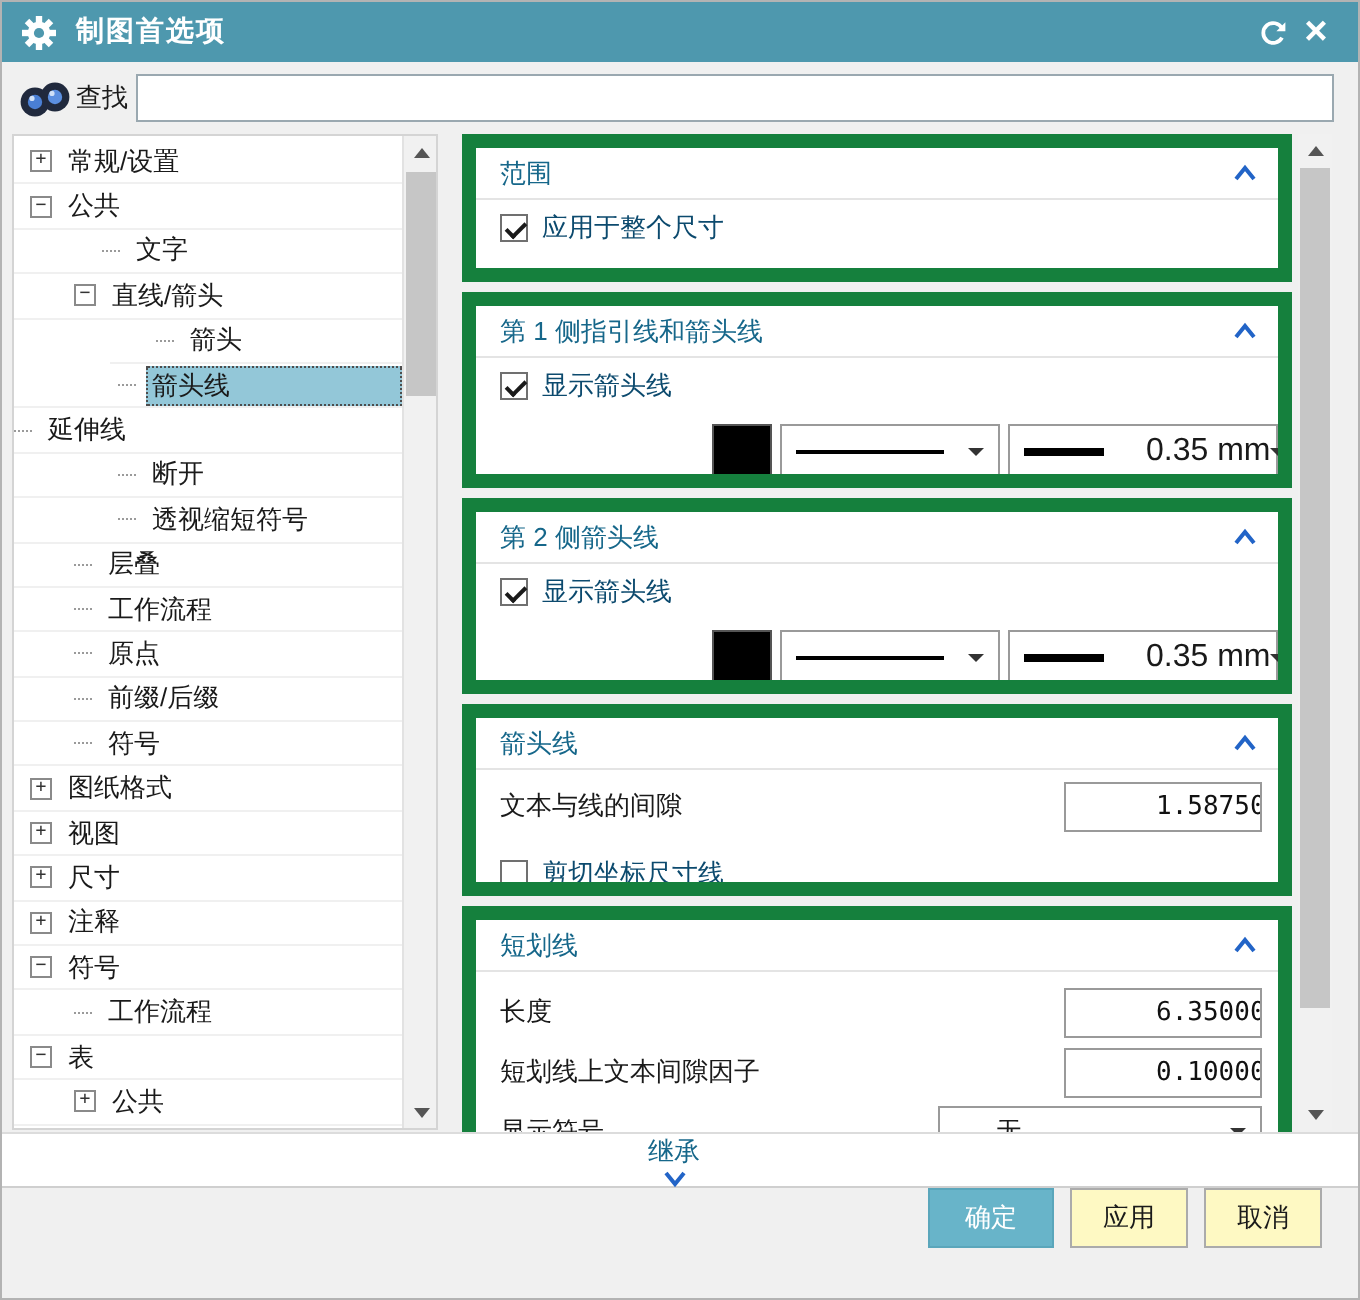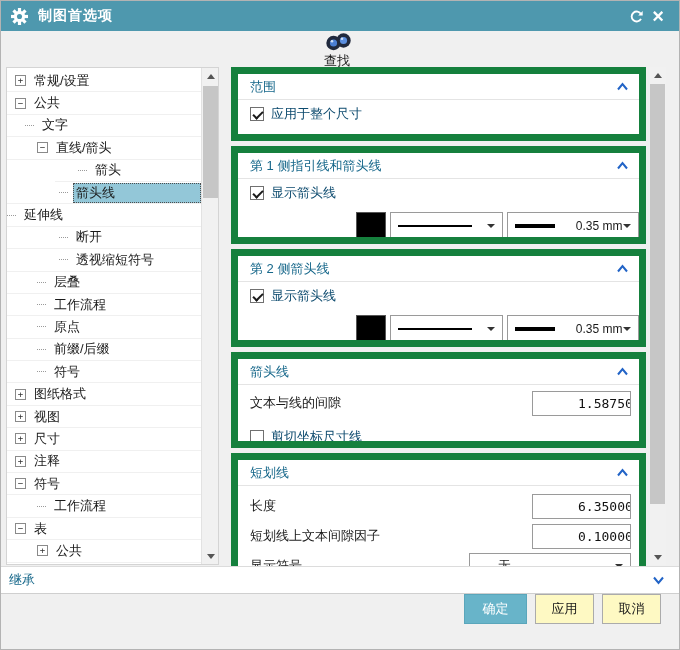--- a/index.html
+++ b/index.html
@@ -7,21 +7,21 @@
   .dialog { position:relative; width:680px; height:650px; background:#f0f0f0; border:1px solid #b3b3b3; overflow:hidden; }
 
   
   .titlebar { position:absolute; left:0; top:0; width:100%; height:30px; background:var(--titlebar,#4e98ae); display:flex; align-items:center; padding:0 10px; }
   .titlebar .title { color:#fff; font-size:14px; font-weight:bold; margin-left:10px; letter-spacing:1px; }
   .tb-spacer { flex:1; }
   .tb-btn { color:#fff; width:22px; height:22px; display:flex; align-items:center; justify-content:center; cursor:pointer; }
   .tb-btn.close { font-size:20px; font-weight:bold; line-height:1; }
 
   
-  .searchrow { position:absolute; left:0; top:30px; width:100%; height:36px; display:flex; align-items:center; padding:0 12px 0 8px;flex-direction:column; }
+  .searchrow { position:absolute; left:0; top:30px; width:100%; height:36px; display:flex; align-items:center; padding:0 12px 0 8px; }
   .searchrow .lbl { font-size:13px; color:#1a1a1a; margin:0 4px 0 2px; }
   .search-input { flex:1; height:24px; background:#fff; border:1px solid #9aa8b0; padding:0 6px; font-size:13px; }
 
   
   .tree-panel { position:absolute; left:5px; top:66px; width:213px; height:498px; background:#fff; border:1px solid #d4d4d4; overflow:hidden; }
   .tree-rows { position:absolute; left:0; top:2px; right:17px; bottom:0; overflow:hidden; }
   .tree-row { height:22.4px; display:flex; align-items:center; border-bottom:1px solid #f0f0f0; cursor:default; }
   .expander { width:11px; height:11px; border:1px solid #8a8a8a; background:#fff; font:9px/9px "DejaVu Sans Mono",monospace; color:#333; text-align:center; margin-right:5px; flex:none; cursor:pointer; }
   .leaf-dash { width:9px; border-top:1px dotted #9a9a9a; margin-right:5px; flex:none; }
   .tree-label { font-size:13px; color:#1a1a1a; flex:1; padding:1px 3px; white-space:nowrap; overflow:hidden; }
@@ -47,39 +47,39 @@
   .chk.checked::after { content:""; position:absolute; left:2px; top:3px; width:8px; height:4px; border-left:2px solid #1a1a1a; border-bottom:2px solid #1a1a1a; transform:rotate(-45deg); }
   .chk-label { font-size:13px; color:#0c4a6e; }
 
   .controls-row { display:flex; align-items:center; height:34px; margin:2px 0 6px 118px; gap:4px; }
   .swatch { width:30px; height:28px; background:var(--swatch,#000); border:1px solid #555; cursor:pointer; flex:none; }
   .dropdown { background:#fff; border:1px solid #9a9a9a; height:29px; display:flex; align-items:center; padding:0 7px; cursor:pointer; }
   .dd-style { width:115px; } .dd-width { width:135px; }
   .line-thin { width:74px; height:2px; background:#000; }
   .line-thick { width:40px; height:4px; background:#000; flex:none; }
   .dd-arrow { width:0; height:0; border-left:4px solid transparent; border-right:4px solid transparent; border-top:4px solid #333; margin-left:auto; }
-  .dd-text { font-size:12px; color:#1a1a1a; margin-left:21px; white-space:nowrap; }
+  .dd-text { font-size:16px; color:#1a1a1a; margin-left:21px; white-space:nowrap; }
 
   .field-row { display:flex; align-items:center; justify-content:space-between; height:28px; padding:0 8px 0 12px; }
   .field-label { font-size:13px; color:#1a1a1a; white-space:nowrap; }
   .num-input { width:99px; height:25px; border:1px solid #9a9a9a; background:#fff; font:13px "DejaVu Sans Mono",monospace; color:#111; padding:0 0 0 45px; overflow:hidden; }
   .dd-select { width:162px; height:26px; background:#fff; border:1px solid #9a9a9a; display:flex; align-items:center; padding:0 7px 0 28px; cursor:pointer; }
   .dd-select .dd-text { margin-left:0; font-size:13px; }
 
   .card.c-range { height:74px; }
   .card.c-side { height:98px; }
   .card.c-arrow { height:96px; }
   .card.c-stub  { height:124px; }
   .card.c-arrow .field-row { margin-top:4px; }
   .card.c-stub .field-row { margin-top:2px; }
 
   .right-panel-scroll { position:absolute; left:648px; top:66px; width:17px; height:498px; background:#f1f1f1; }
 
   
-  .inherit-band { position:absolute; left:0; top:565px; width:100%; height:28px; background:#fff; border-top:1px solid #dcdcdc; border-bottom:1px solid #cfcfcf; display:flex; align-items:center; justify-content:space-between; padding:0 14px 0 8px; cursor:pointer; }
+  .inherit-band { position:absolute; left:0; top:565px; width:100%; height:28px; background:#fff; border-top:1px solid #dcdcdc; border-bottom:1px solid #cfcfcf; display:flex; align-items:center; justify-content:space-between; padding:0 14px 0 8px; cursor:pointer;flex-direction:column; }
   .inherit-band .txt { font-size:13px; color:var(--header-text,#16678a); }
 
   
   .footer { position:absolute; left:0; top:593px; width:100%; height:57px; display:flex; align-items:flex-start; justify-content:flex-end; gap:8px; padding-right:18px; }
   .btn { height:30px; min-width:59px; border:1px solid #ababab; background:#fef9c3; font-size:13px; color:#1a1a1a; cursor:pointer; font-family:inherit; }
   .btn.primary { background:var(--ok-btn,#68b4c9); border-color:#5aa6bb; color:#fff; min-width:63px; }
 </style>
 </head>
 <body>
 
@@ -127,21 +127,21 @@
   <div class="tree-panel">
     <div class="tree-rows">
         <div class="tree-row" style="padding-left: 8px;">
           <span class="expander">+</span>
           <span class="tree-label">常规/设置</span>
         </div>
         <div class="tree-row" style="padding-left: 8px;">
           <span class="expander">−</span>
           <span class="tree-label">公共</span>
         </div>
-        <div class="tree-row" style="padding-left: 18px;">
+        <div class="tree-row" style="padding-left: 44px;">
           <span class="leaf-dash"></span>
           <span class="tree-label">文字</span>
         </div>
         <div class="tree-row" style="padding-left: 30px;">
           <span class="expander">−</span>
           <span class="tree-label">直线/箭头</span>
         </div>
         <div class="tree-row" style="padding-left: 23px; margin-left: 48px;">
           <span class="leaf-dash"></span>
           <span class="tree-label">箭头</span>

